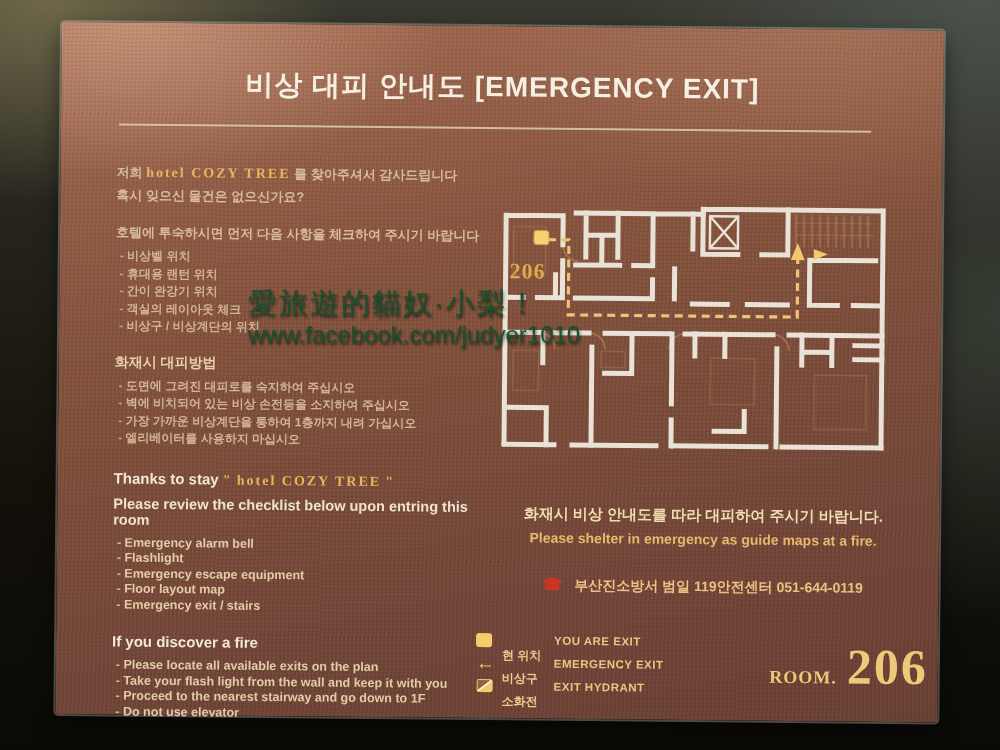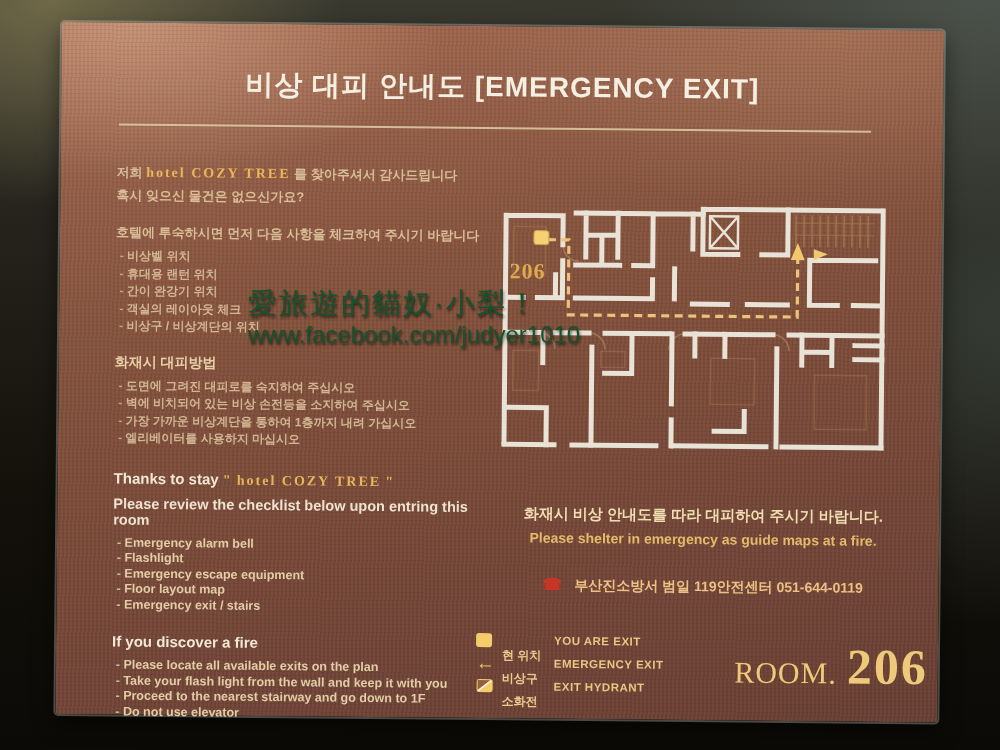--- a/index.html
+++ b/index.html
@@ -58,21 +58,21 @@
   .phone-glyph{color:#cc3526;font-size:16px;margin-right:8px;}
   .legend{position:absolute;left:420px;top:602px;}
   .legend-row{display:flex;align-items:center;height:23px;}
   .legend-icon{width:26px;display:flex;justify-content:flex-start;align-items:center;}
   .sq-icon{width:16px;height:14px;border-radius:3px;background:#f4cd6a;}
   .arrow-icon{color:#f4cd6a;font-size:19px;font-weight:700;line-height:14px;}
   .legend-kr{width:52px;font-size:12px;font-weight:700;color:#eccb8d;margin-top:32px;}
   .legend-en{font-size:11.5px;font-weight:700;color:#e9c684;letter-spacing:.5px;}
   .room-label{position:absolute;left:608px;top:608px;width:264px;text-align:right;
     color:#eec979;font-family:"Liberation Serif",serif;white-space:nowrap;}
-  .room-word{font-size:30px;font-weight:400;letter-spacing:1px;}
+  .room-word{font-size:18px;font-weight:700;letter-spacing:1px;}
   .room-num{font-size:50px;font-weight:700;letter-spacing:2px;margin-left:10px;}
   
   .watermark{position:absolute;left:240px;top:286px;z-index:3;color:#14532d;
     text-shadow:1px 2px 3px rgba(0,0,0,.65);margin-left:8px;}
   .wm1{font-size:29px;letter-spacing:2px;line-height:34px;}
   .wm2{font-size:24px;line-height:30px;}
 </style>
 </head>
 <body>
 

